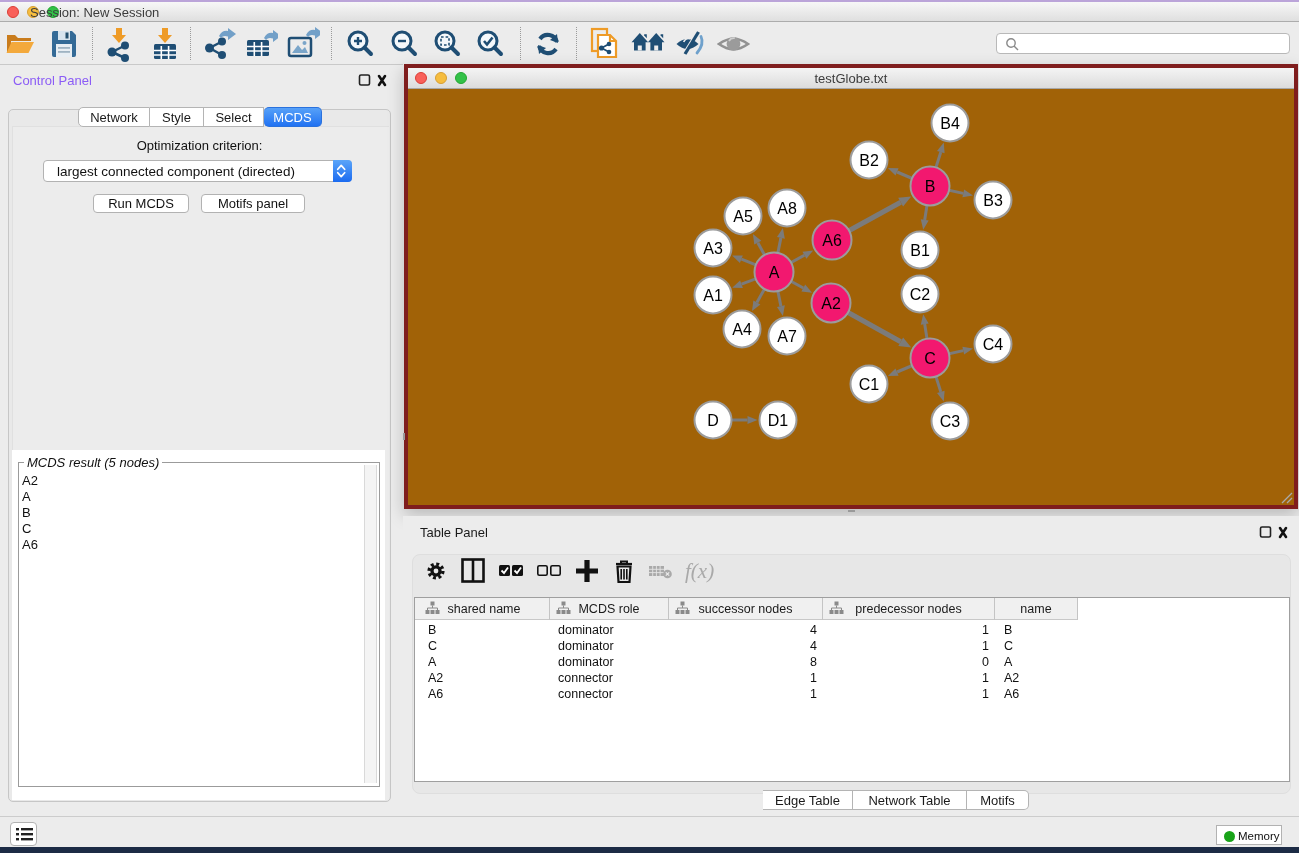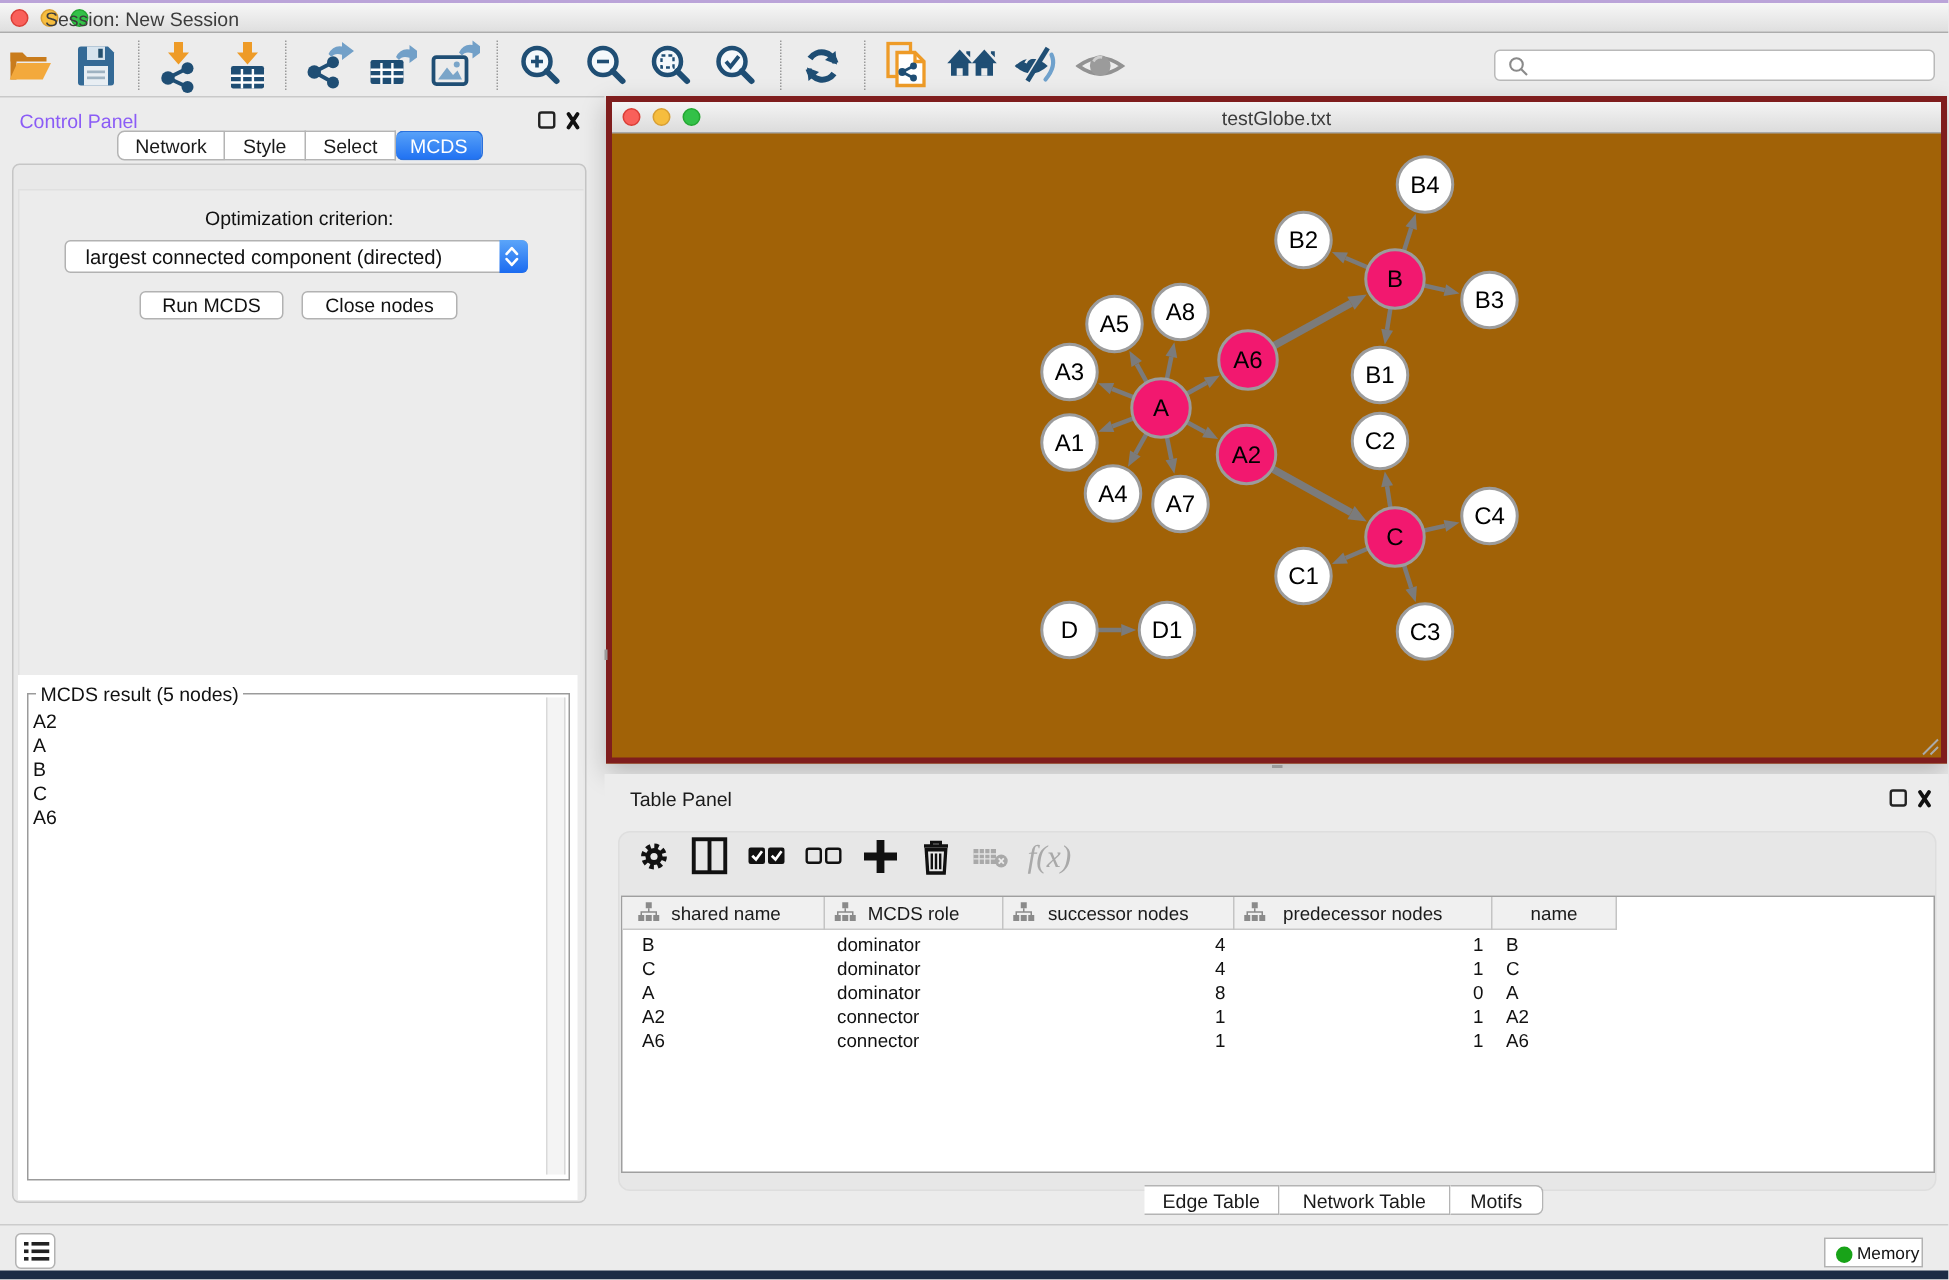--- a/index.html
+++ b/index.html
@@ -43,21 +43,21 @@
 #dropdown .txt { position:absolute; left:13px; top:3px; font-size:13.5px; color:#111; }
 #dropstep { position:absolute; right:-1px; top:-1px; width:19px; height:22px;
   background:linear-gradient(#5ba5f9,#1b6bf0); border-radius:0 4px 4px 0; }
 .btn { position:absolute; height:19px; background:#fff; border:1px solid #b2b2b2;
   border-radius:4px; font-size:13px; color:#111; text-align:center; line-height:17px; }
 
 #resultwrap { position:absolute; left:3px; top:340px; width:373px; height:350px; background:#fff; }
 #fieldset { position:absolute; left:6px; top:12px; width:362px; height:325px;
   border:1px solid #9b9b9b; }
 #fieldlabel { position:absolute; left:5px; top:-8px; background:#fff; padding:0 3px;
-  font-size:13px; color:#111; }
+  font-size:13px; color:#111;font-style:italic; }
 #resultlist { position:absolute; left:3px; top:10px; font-size:13px; color:#111; line-height:16px; }
 #rscroll { position:absolute; right:2px; top:2px; width:13px; height:318px;
   background:#f4f4f4; border-left:1px solid #d9d9d9; border-right:1px solid #d9d9d9;}
 
 #netwin { left:404px; top:64px; width:894px; height:445px; background:#a16207;
   border:4px solid #7f1d1d; box-shadow:0 6px 16px rgba(0,0,0,0.22); }
 #nettitle { position:absolute; left:0; top:0; width:100%; height:21px;
   background:linear-gradient(#f4f4f4,#dcdcdc); border-bottom:1px solid #a8a8a8; }
 #nettitle .t { position:absolute; left:0; right:0; top:3px; text-align:center; font-size:13px; color:#3c3c3c; }
 #graph { position:absolute; left:-1px; top:21px; }
@@ -257,40 +257,40 @@
         </svg>
       </div>
   </div>
   <div id="cpanel" class="abs">
     <div class="hdr">Control Panel</div>
 
     <svg class="abs" style="left:358px;top:9px;" width="32" height="13" viewBox="0 0 32 13">
       <rect x="1.5" y="1" width="10" height="10" rx="1.5" fill="none" stroke="#222" stroke-width="1.6"></rect>
       <path d="M21 2 L27 11 M27 2 L21 11" stroke="#111" stroke-width="2.6" stroke-linecap="round"></path>
     </svg>
-    <div class="tabrow" style="left:78px; top:22px;justify-content:space-between;">
+    <div class="tabrow" style="left:78px; top:42px;justify-content:space-between;">
       <div class="tab first" style="width:72px;">Network</div>
       <div class="tab" style="width:54px;">Style</div>
       <div class="tab" style="width:60px;">Select</div>
       <div class="tab sel last" style="width:58px;">MCDS</div>
     </div>
     <div id="cpbox">
       <div id="cpinner"></div>
       <div id="optlabel">Optimization criterion:</div>
       <div id="dropdown">
         <div class="txt">largest connected component (directed)</div>
         <div id="dropstep">
           <svg width="19" height="22" viewBox="0 0 22 22">
             <path d="M5.5 9 L9.5 4.5 L13.5 9" fill="none" stroke="#fff" stroke-width="2" stroke-linecap="round" stroke-linejoin="round"></path>
             <path d="M5.5 13 L9.5 17.5 L13.5 13" fill="none" stroke="#fff" stroke-width="2" stroke-linecap="round" stroke-linejoin="round"></path>
           </svg>
         </div>
       </div>
       <div class="btn" style="left:84px;top:84px;width:96px;">Run MCDS</div>
-      <div class="btn" style="left:192px;top:84px;width:104px;">Close nodes</div>
+      <div class="btn" style="left:192px;top:84px;width:104px;">Motifs panel</div>
       <div id="resultwrap">
         <div id="fieldset">
           <div id="fieldlabel">MCDS result (5 nodes)</div>
           <div id="resultlist">A2<br>A<br>B<br>C<br>A6</div>
           <div id="rscroll"></div>
         </div>
       </div>
     </div>
   </div>
   <div id="netwin" class="abs">

